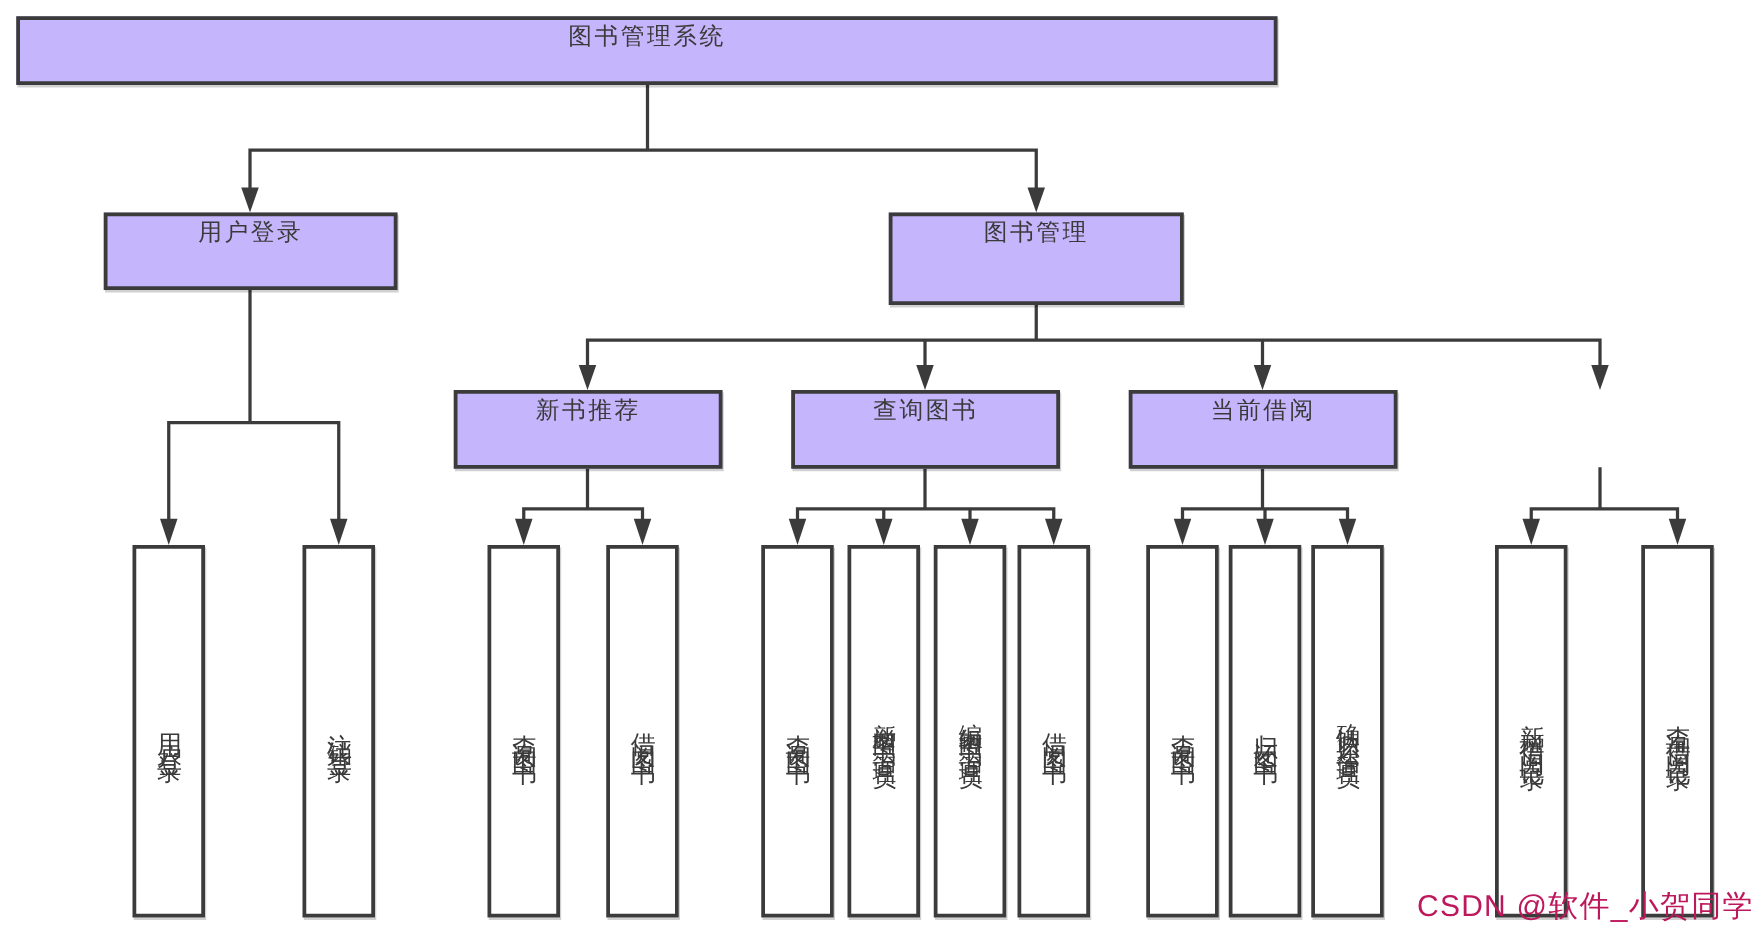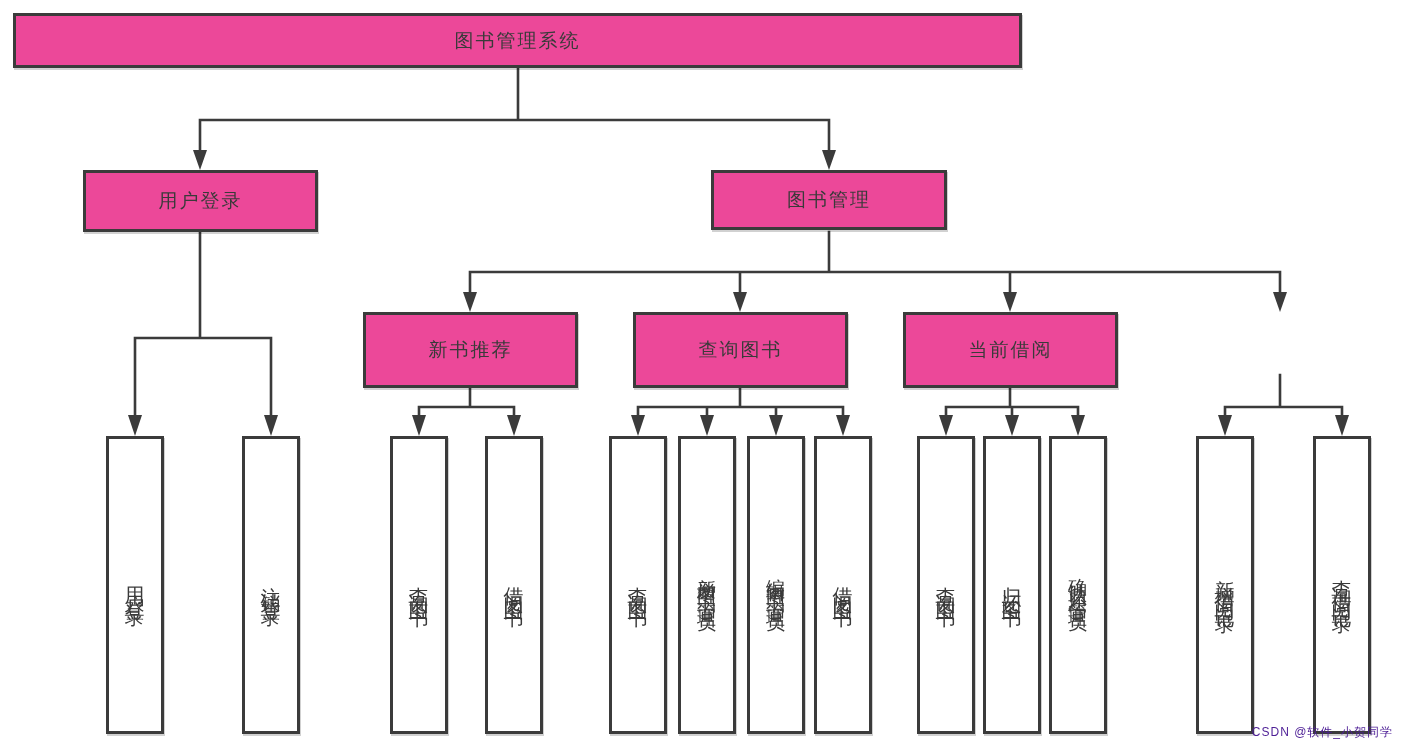--- a/index.html
+++ b/index.html
@@ -12,34 +12,34 @@
     font-family: "Liberation Sans", "DejaVu Sans", sans-serif;
     color: #3a3a3a;
   }
   svg.wires {
     position: absolute;
     left: 0; top: 0;
     width: 1405px; height: 747px;
   }
   .node {
     position: absolute;
-    background: #ec4899;
+    background: #c4b5fd;
     border: 3px solid #3b3b3b;
     box-sizing: border-box;
     display: flex;
-    align-items: center;
+    align-items: flex-start;
     justify-content: center;
     font-size: 19px;
     letter-spacing: 2px;
     box-shadow: 1px 2px 0 rgba(0,0,0,0.18);
   }
   .node.root  { left: 13px;  top: 13px;  width: 1009px; height: 55px; }
   .node.l2a   { left: 83px;  top: 170px; width: 235px;  height: 62px; }
-  .node.l2b   { left: 711px; top: 170px; width: 236px;  height: 60px; }
-  .node.l3    { top: 312px; width: 215px; height: 76px; }
+  .node.l2b   { left: 711px; top: 170px; width: 236px;  height: 74px; }
+  .node.l3    { top: 312px; width: 215px; height: 63px; }
   .node.l3.g0 { left: 363px; }
   .node.l3.g1 { left: 633px; }
   .node.l3.g2 { left: 903px; }
   .node.l3.g3 { left: 1173px; }
   .leaf {
     position: absolute;
     top: 436px;
     width: 58px;
     height: 298px;
     background: #ffffff;
@@ -55,24 +55,24 @@
     text-orientation: mixed;
     font-size: 20px;
     letter-spacing: 7px;
     line-height: 1;
     color: #3a3a3a;
     white-space: nowrap;
   }
   .leaf.long > span { letter-spacing: 5px; font-size: 19px; }
   .watermark {
     position: absolute;
-    right: 12px;
+    right: 2px;
     bottom: 6px;
-    font-size: 12px;
-    color: #4c1d95;
+    font-size: 24px;
+    color: #be185d;
     letter-spacing: 1px;
     user-select: none;
   }
 </style>
 </head>
 <body>
 
 <div class="canvas">
 
   <svg class="wires" viewBox="0 0 1405 747" xmlns="http://www.w3.org/2000/svg">

